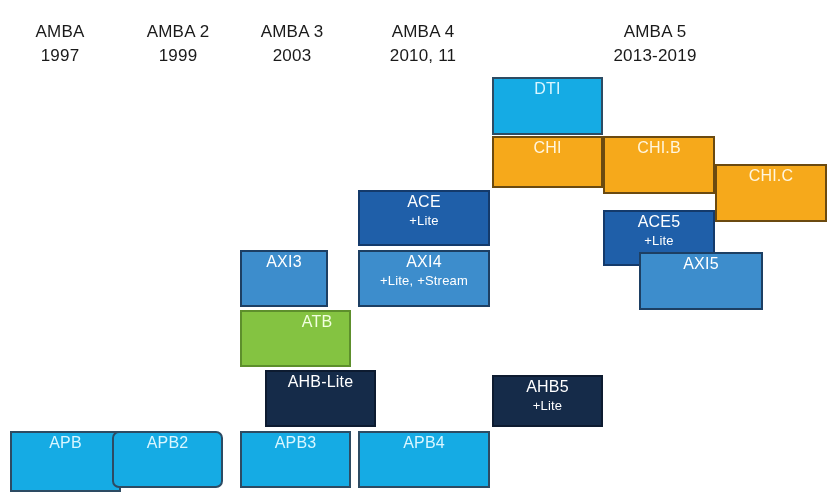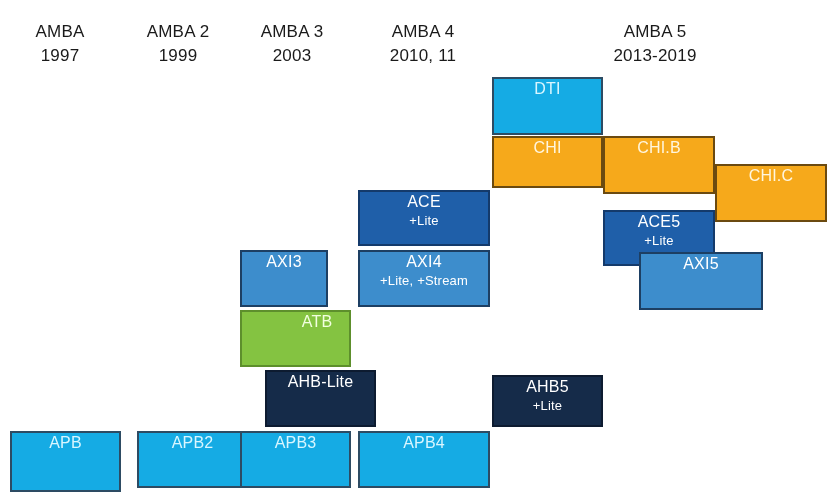--- a/index.html
+++ b/index.html
@@ -136,21 +136,21 @@
 
   <div class="node c-navy" style="left:492px; top:375px; width:111px; height:52px;">
     <span class="nl1">AHB5</span>
     <span class="nl2">+Lite</span>
   </div>
 
   <div class="node c-cyan" style="left:10px; top:431px; width:111px; height:61px;">
     <span class="nl1">APB</span>
   </div>
 
-  <div class="node c-cyan" style="left:137px; top:431px; width:111px; height:57px;">
+  <div class="node c-cyan" style="left:112px; top:431px; width:111px; height:57px;border-radius:7px;">
     <span class="nl1">APB2</span>
   </div>
 
   <div class="node c-cyan" style="left:240px; top:431px; width:111px; height:57px;">
     <span class="nl1">APB3</span>
   </div>
 
   <div class="node c-cyan" style="left:358px; top:431px; width:132px; height:57px;">
     <span class="nl1">APB4</span>
   </div>

